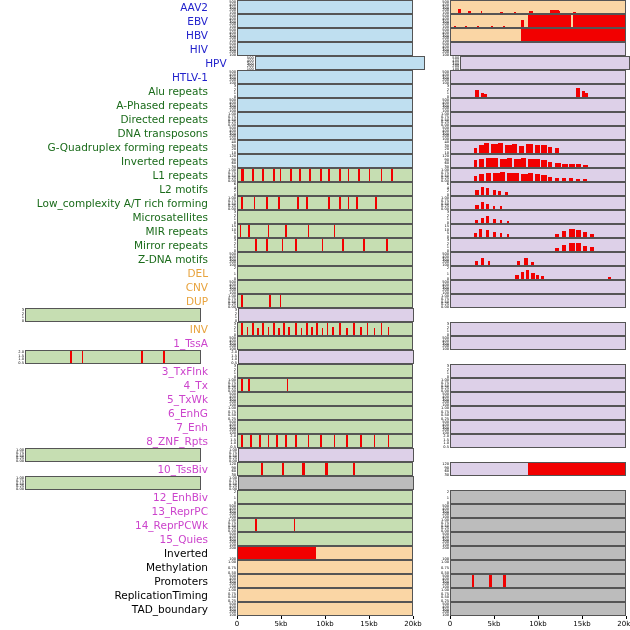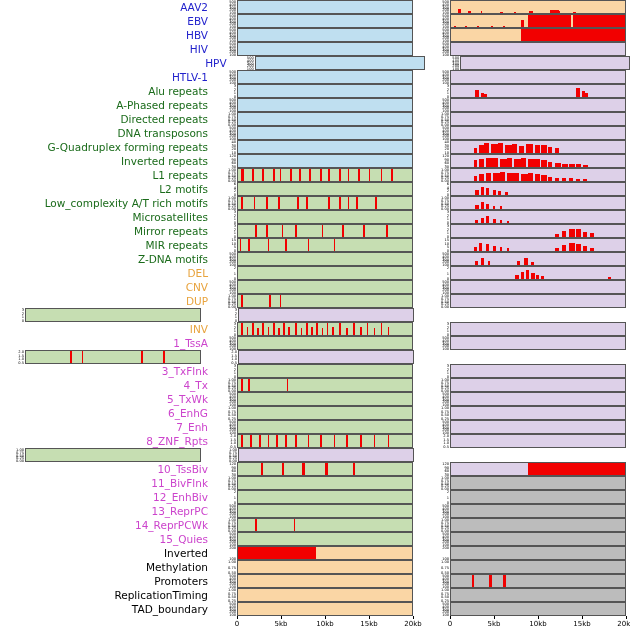--- a/index.html
+++ b/index.html
@@ -432,21 +432,21 @@
         <div class="panel p2" style="background: rgb(221, 208, 232);">
           <div class="bar" style="left: 14%; width: 2%; height: 45%;"></div>
           <div class="bar" style="left: 17%; width: 2%; height: 70%;"></div>
           <div class="bar" style="left: 20%; width: 2%; height: 55%;"></div>
           <div class="bar" style="left: 24%; width: 2%; height: 40%;"></div>
           <div class="bar" style="left: 27%; width: 1.5%; height: 30%;"></div>
           <div class="bar" style="left: 31%; width: 1.5%; height: 25%;"></div>
         </div>
       </div>
       <div class="row">
-        <div class="label" style="color: rgb(26, 107, 26);">Low_complexity A/T rich motifs</div>
+        <div class="label" style="color: rgb(26, 107, 26);">Low_complexity A/T rich forming</div>
         <div class="axisnums">
           <span style="top: 1px;">1.00</span>
           <span style="top: 3.75px;">0.75</span>
           <span style="top: 6.5px;">0.50</span>
           <span style="top: 9.25px;">0.25</span>
           <span style="top: 12px;">0.00</span>
         </div>
         <div class="panel p1" style="background: rgb(198, 222, 178);">
           <div class="bar" style="left: 2%; width: 1%; height: 100%;"></div>
           <div class="bar" style="left: 9%; width: 1%; height: 100%;"></div>
@@ -492,54 +492,20 @@
           <span style="top: 8.33333px;">1</span>
           <span style="top: 12px;">0</span>
         </div>
         <div class="panel p2" style="background: rgb(221, 208, 232);">
           <div class="bar" style="left: 14%; width: 1.5%; height: 25%;"></div>
           <div class="bar" style="left: 17%; width: 2%; height: 45%;"></div>
           <div class="bar" style="left: 20%; width: 2%; height: 60%;"></div>
           <div class="bar" style="left: 24%; width: 2%; height: 35%;"></div>
           <div class="bar" style="left: 28%; width: 1.5%; height: 25%;"></div>
           <div class="bar" style="left: 32%; width: 1.5%; height: 20%;"></div>
-        </div>
-      </div>
-      <div class="row">
-        <div class="label" style="color: rgb(26, 107, 26);">Mirror repeats</div>
-        <div class="axisnums">
-          <span style="top: 1px;">3</span>
-          <span style="top: 4.66667px;">2</span>
-          <span style="top: 8.33333px;">1</span>
-          <span style="top: 12px;">0</span>
-        </div>
-        <div class="panel p1" style="background: rgb(198, 222, 178);">
-          <div class="bar" style="left: 10%; width: 1%; height: 100%;"></div>
-          <div class="bar" style="left: 16%; width: 1%; height: 100%;"></div>
-          <div class="bar" style="left: 25%; width: 1%; height: 100%;"></div>
-          <div class="bar" style="left: 33%; width: 1%; height: 100%;"></div>
-          <div class="bar" style="left: 48%; width: 1%; height: 100%;"></div>
-          <div class="bar" style="left: 60%; width: 1%; height: 100%;"></div>
-          <div class="bar" style="left: 72%; width: 1%; height: 100%;"></div>
-          <div class="bar" style="left: 85%; width: 1%; height: 100%;"></div>
-        </div>
-        <div class="gap"></div>
-        <div class="axisnums">
-          <span style="top: 1px;">3</span>
-          <span style="top: 4.66667px;">2</span>
-          <span style="top: 8.33333px;">1</span>
-          <span style="top: 12px;">0</span>
-        </div>
-        <div class="panel p2" style="background: rgb(221, 208, 232);">
-          <div class="bar" style="left: 60%; width: 2%; height: 25%;"></div>
-          <div class="bar" style="left: 64%; width: 2%; height: 50%;"></div>
-          <div class="bar" style="left: 68%; width: 3%; height: 70%;"></div>
-          <div class="bar" style="left: 72%; width: 3%; height: 65%;"></div>
-          <div class="bar" style="left: 76%; width: 2%; height: 45%;"></div>
-          <div class="bar" style="left: 80%; width: 2%; height: 30%;"></div>
         </div>
       </div>
       <div class="row">
         <div class="label" style="color: rgb(26, 107, 26);">MIR repeats</div>
         <div class="axisnums">
           <span style="top: 1px;">15</span>
           <span style="top: 4.66667px;">10</span>
           <span style="top: 8.33333px;">5</span>
           <span style="top: 12px;">0</span>
         </div>
@@ -564,20 +530,54 @@
           <div class="bar" style="left: 20%; width: 2%; height: 60%;"></div>
           <div class="bar" style="left: 24%; width: 2%; height: 45%;"></div>
           <div class="bar" style="left: 28%; width: 1.5%; height: 30%;"></div>
           <div class="bar" style="left: 32%; width: 1.5%; height: 22%;"></div>
           <div class="bar" style="left: 60%; width: 2%; height: 25%;"></div>
           <div class="bar" style="left: 64%; width: 2%; height: 50%;"></div>
           <div class="bar" style="left: 68%; width: 3%; height: 70%;"></div>
           <div class="bar" style="left: 72%; width: 3%; height: 60%;"></div>
           <div class="bar" style="left: 76%; width: 2%; height: 40%;"></div>
           <div class="bar" style="left: 80%; width: 2%; height: 28%;"></div>
+        </div>
+      </div>
+      <div class="row">
+        <div class="label" style="color: rgb(26, 107, 26);">Mirror repeats</div>
+        <div class="axisnums">
+          <span style="top: 1px;">3</span>
+          <span style="top: 4.66667px;">2</span>
+          <span style="top: 8.33333px;">1</span>
+          <span style="top: 12px;">0</span>
+        </div>
+        <div class="panel p1" style="background: rgb(198, 222, 178);">
+          <div class="bar" style="left: 10%; width: 1%; height: 100%;"></div>
+          <div class="bar" style="left: 16%; width: 1%; height: 100%;"></div>
+          <div class="bar" style="left: 25%; width: 1%; height: 100%;"></div>
+          <div class="bar" style="left: 33%; width: 1%; height: 100%;"></div>
+          <div class="bar" style="left: 48%; width: 1%; height: 100%;"></div>
+          <div class="bar" style="left: 60%; width: 1%; height: 100%;"></div>
+          <div class="bar" style="left: 72%; width: 1%; height: 100%;"></div>
+          <div class="bar" style="left: 85%; width: 1%; height: 100%;"></div>
+        </div>
+        <div class="gap"></div>
+        <div class="axisnums">
+          <span style="top: 1px;">3</span>
+          <span style="top: 4.66667px;">2</span>
+          <span style="top: 8.33333px;">1</span>
+          <span style="top: 12px;">0</span>
+        </div>
+        <div class="panel p2" style="background: rgb(221, 208, 232);">
+          <div class="bar" style="left: 60%; width: 2%; height: 25%;"></div>
+          <div class="bar" style="left: 64%; width: 2%; height: 50%;"></div>
+          <div class="bar" style="left: 68%; width: 3%; height: 70%;"></div>
+          <div class="bar" style="left: 72%; width: 3%; height: 65%;"></div>
+          <div class="bar" style="left: 76%; width: 2%; height: 45%;"></div>
+          <div class="bar" style="left: 80%; width: 2%; height: 30%;"></div>
         </div>
       </div>
       <div class="row">
         <div class="label" style="color: rgb(26, 107, 26);">Z-DNA motifs</div>
         <div class="axisnums">
           <span style="top: 1px;">500</span>
           <span style="top: 3.75px;">400</span>
           <span style="top: 6.5px;">300</span>
           <span style="top: 9.25px;">200</span>
           <span style="top: 12px;">100</span>
@@ -944,21 +944,20 @@
           <span style="top: 1px;">120</span>
           <span style="top: 4.66667px;">90</span>
           <span style="top: 8.33333px;">60</span>
           <span style="top: 12px;">30</span>
         </div>
         <div class="panel p2" style="background: rgb(221, 208, 232);">
           <div class="bar" style="left: 44%; width: 56%; height: 100%;"></div>
         </div>
       </div>
       <div class="row">
-        <div class="label" style="color: rgb(204, 68, 204);">11_BivFlnk</div>
         <div class="axisnums">
           <span style="top: 1px;">1.00</span>
           <span style="top: 3.75px;">0.75</span>
           <span style="top: 6.5px;">0.50</span>
           <span style="top: 9.25px;">0.25</span>
           <span style="top: 12px;">0.00</span>
         </div>
         <div class="panel p1" style="background: rgb(198, 222, 178);"></div>
         <div class="gap"></div>
         <div class="axisnums">

